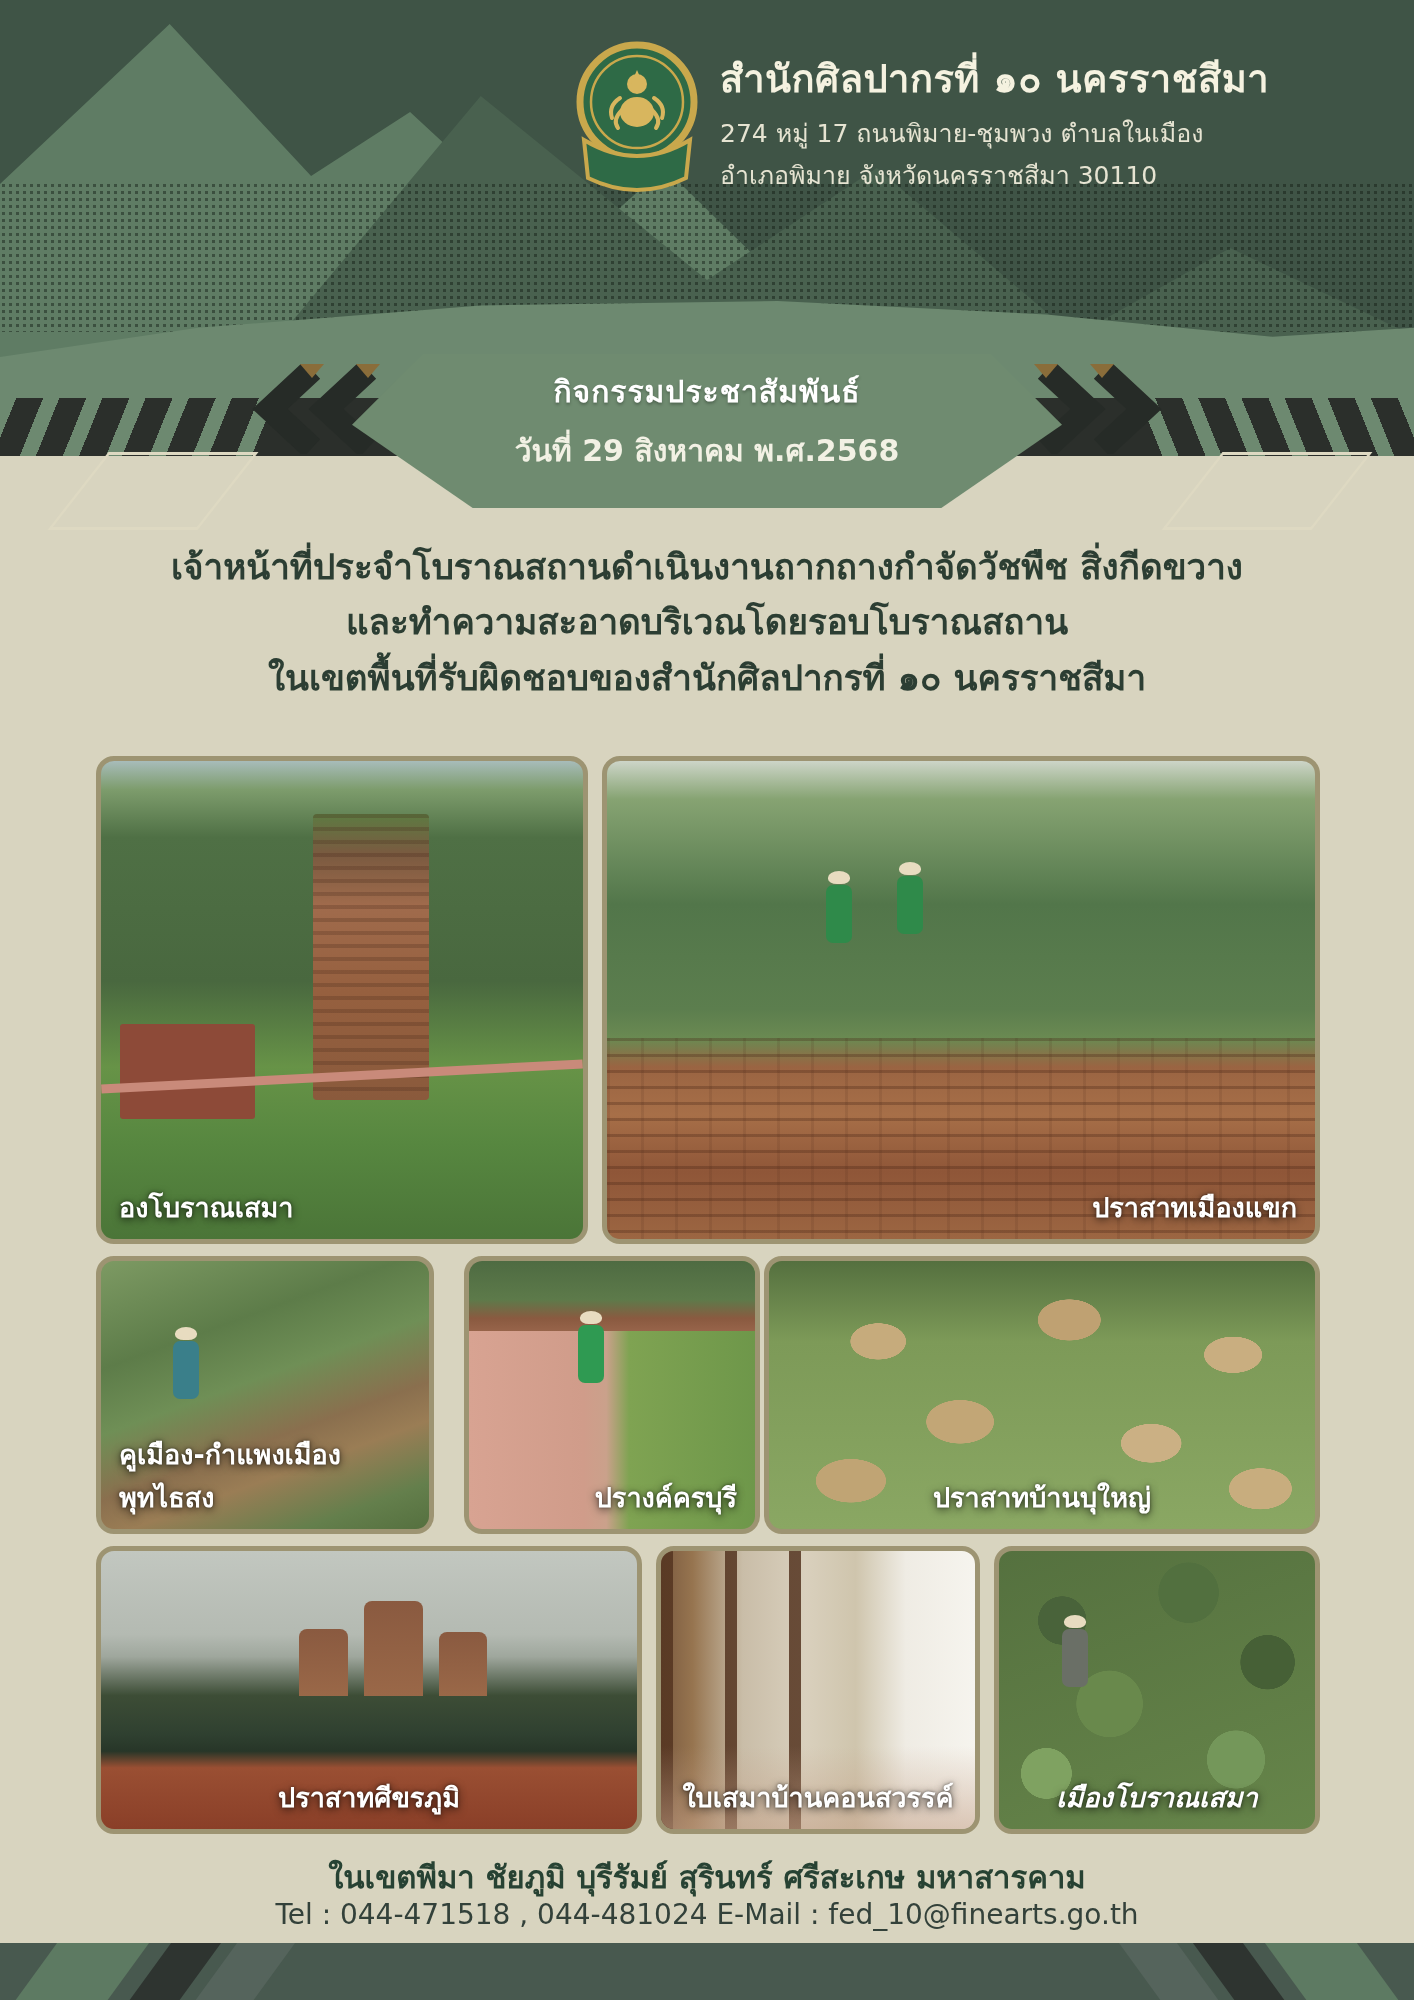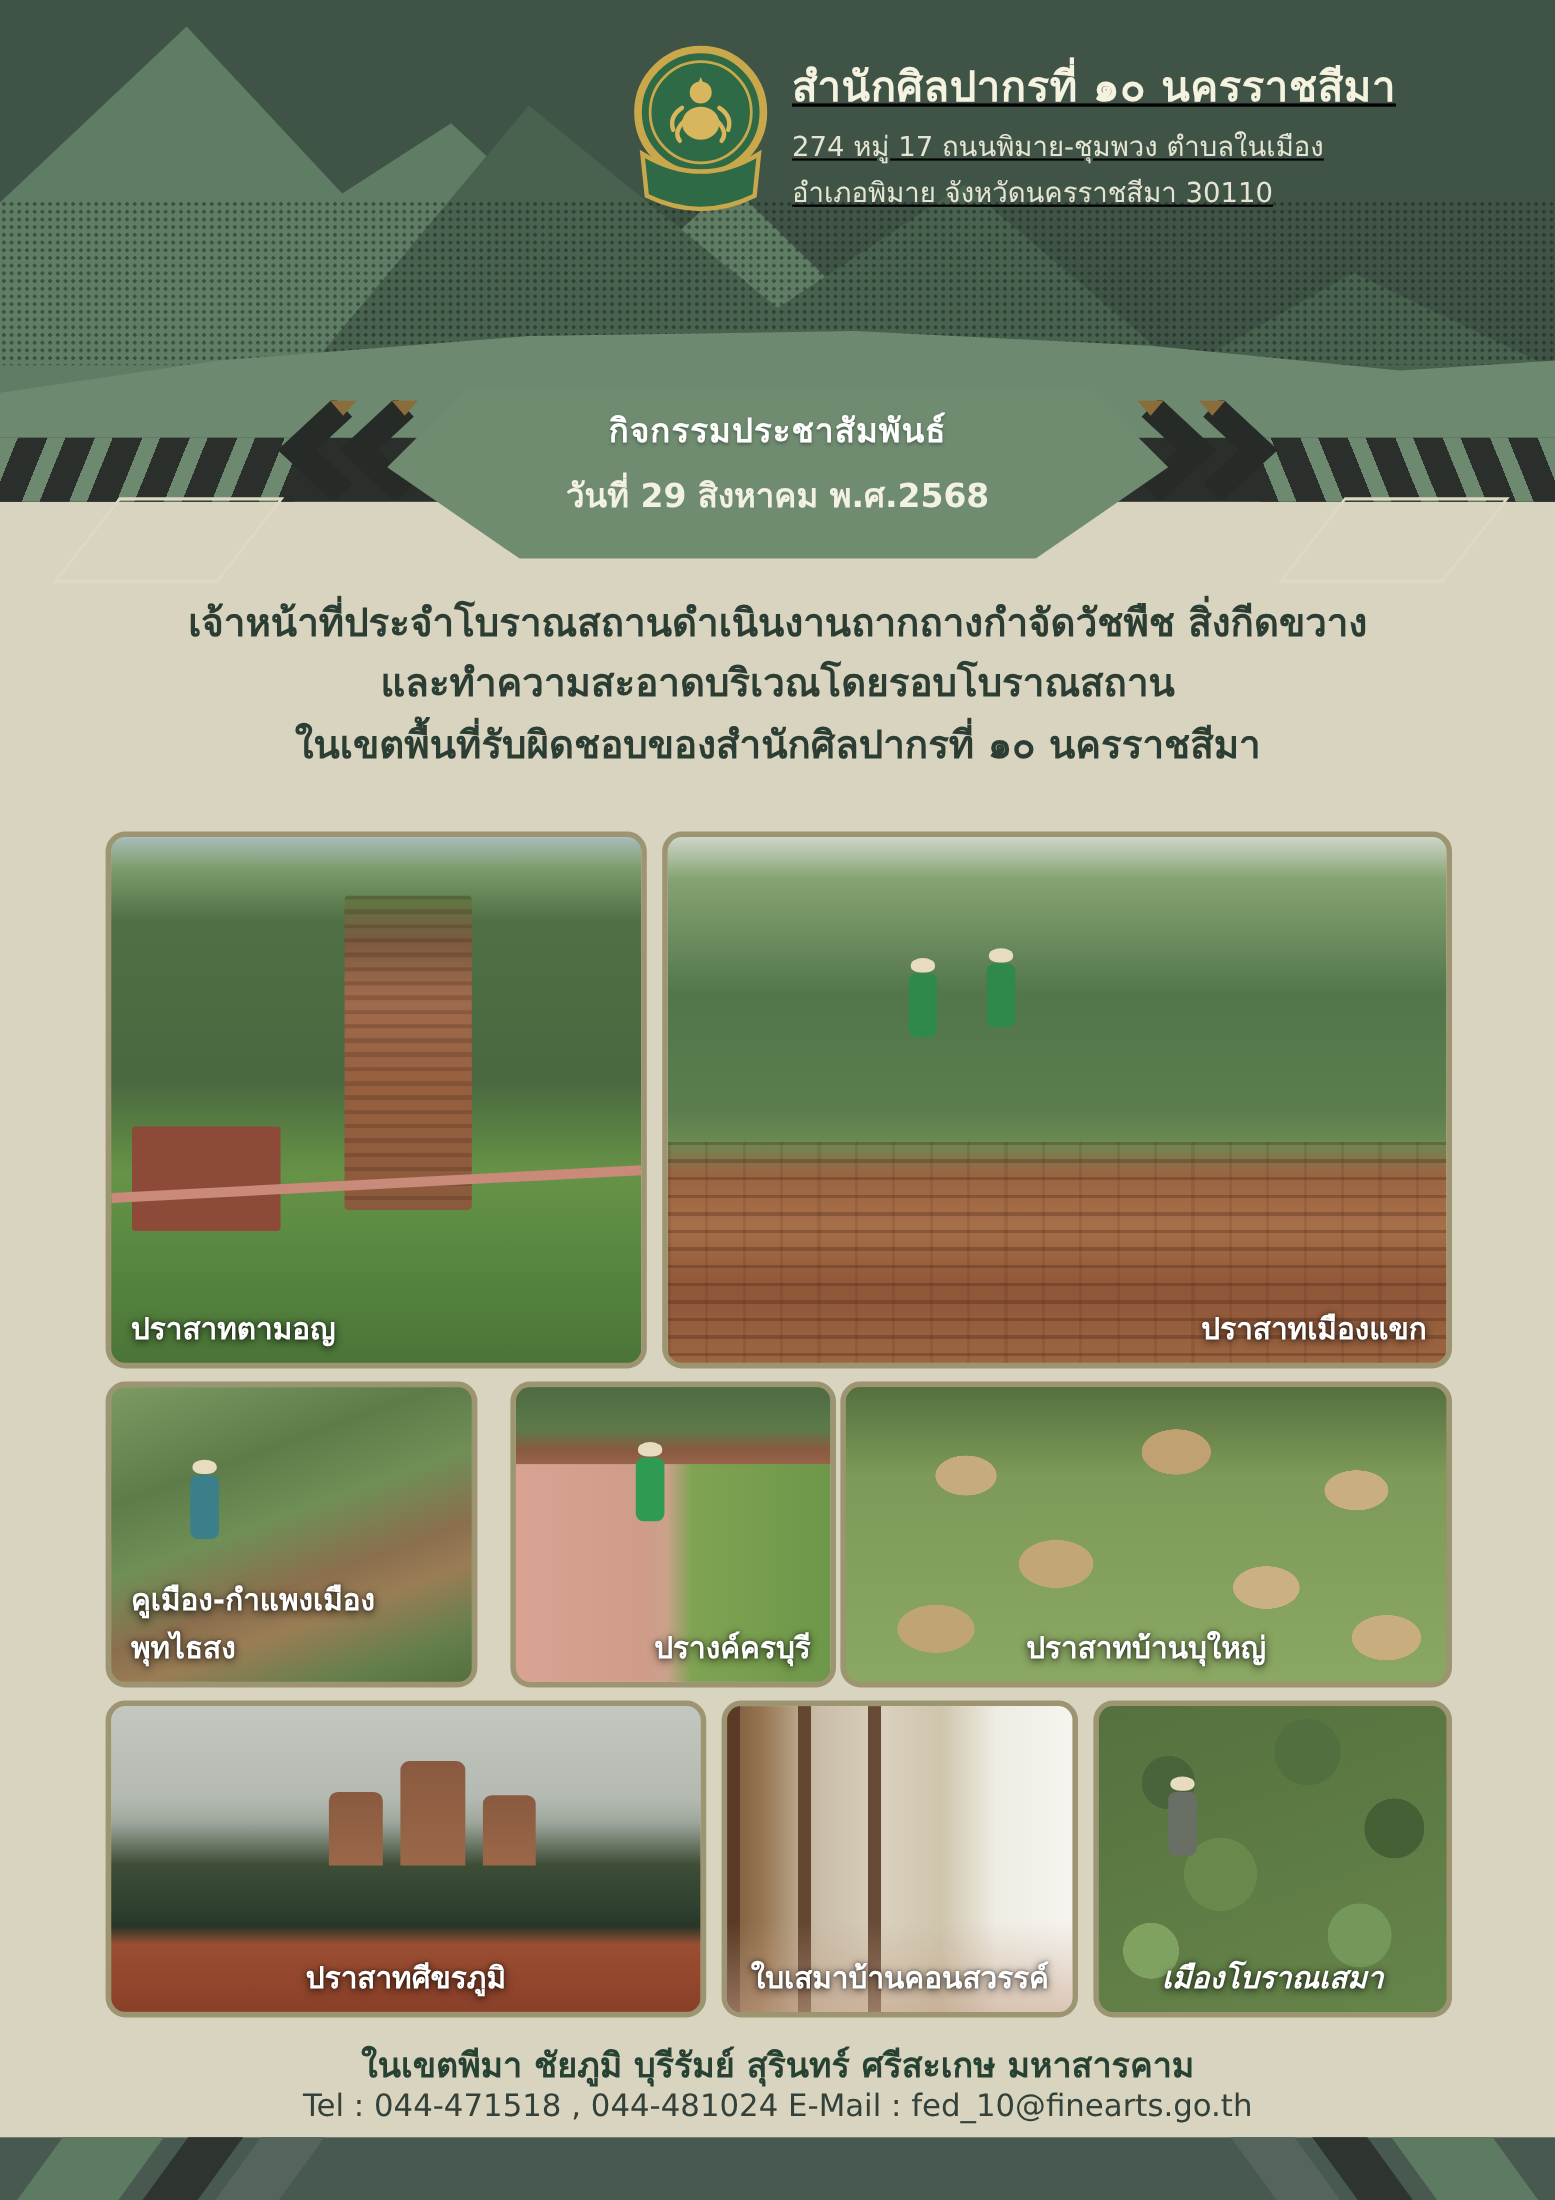--- a/index.html
+++ b/index.html
@@ -13,21 +13,21 @@
   .m-light { background:#5f7c64;
     clip-path:polygon(0% 100%,0% 46%,12% 6%,22% 44%,29% 28%,40% 64%,47% 42%,58% 80%,66% 100%,0 100%); }
   .m-dark { background:#49614f;
     clip-path:polygon(16% 100%,34% 24%,50% 70%,62% 42%,76% 84%,87% 62%,100% 84%,100% 100%); }
   .dots { position:absolute; left:0; top:182px; width:100%; height:150px;
     background-image:radial-gradient(rgba(16,26,18,.45) 1.6px, transparent 1.7px);
     background-size:7px 7px; }
   .foothill { position:absolute; left:0; top:292px; width:100%; height:112px; background:#6d8970;
     clip-path:polygon(0 100%,0 58%,14% 32%,34% 12%,55% 8%,74% 20%,90% 40%,100% 32%,100% 100%); }
 
-  .org { position:absolute; left:576px; top:40px; display:flex; gap:22px;text-decoration:underline; }
+  .org { position:absolute; left:576px; top:40px; display:flex; gap:22px; }
   .org-logo { width:122px; height:178px; flex:0 0 auto; }
   .org-text { padding-top:8px; color:#e9e7d5; }
   .org-name { font-size:38px; font-weight:700; color:#f5f2e0; letter-spacing:.5px; }
   .org-addr { font-size:25px; margin-top:9px; line-height:1.3; color:#e6e4d2; }
 
   
   .bar { position:absolute; left:0; top:398px; width:1414px; height:58px; background:#2b2f2b; }
   .bar-stripes { position:absolute; top:0; height:58px; }
   .bar-stripes.bs-left { left:0; width:268px;
     background:repeating-linear-gradient(112deg,#6d8970 0 15px,#2b2f2b 15px 40px); }
@@ -198,21 +198,21 @@
   <div class="announce">
     <div>เจ้าหน้าที่ประจำโบราณสถานดำเนินงานถากถางกำจัดวัชพืช สิ่งกีดขวาง</div>
     <div>และทำความสะอาดบริเวณโดยรอบโบราณสถาน</div>
     <div>ในเขตพื้นที่รับผิดชอบของสำนักศิลปากรที่ ๑๐ นครราชสีมา</div>
   </div>
 
   <div class="ph p1 s-tamon">
     <div class="tower"></div>
     <div class="wall"></div>
     <div class="rail"></div>
-    <span class="cap cap-left">ปราสาทตามอญ</span>
+    <span class="cap cap-left">องโบราณเสมา</span>
   </div>
 
   <div class="ph p2 s-khaek">
     <div class="bricks"></div>
     <div class="worker w1"></div>
     <div class="worker w2"></div>
     <span class="cap cap-right">ปราสาทเมืองแขก</span>
   </div>
 
   <div class="ph p3 s-khu">

